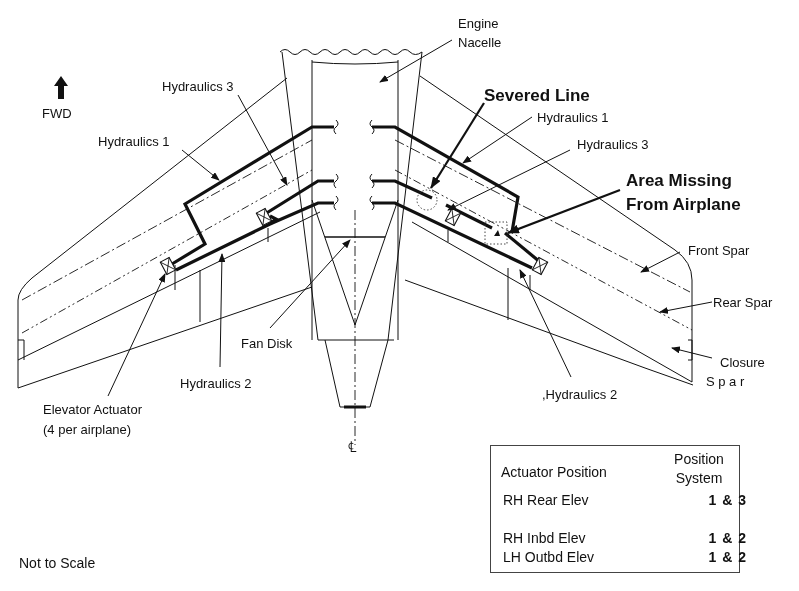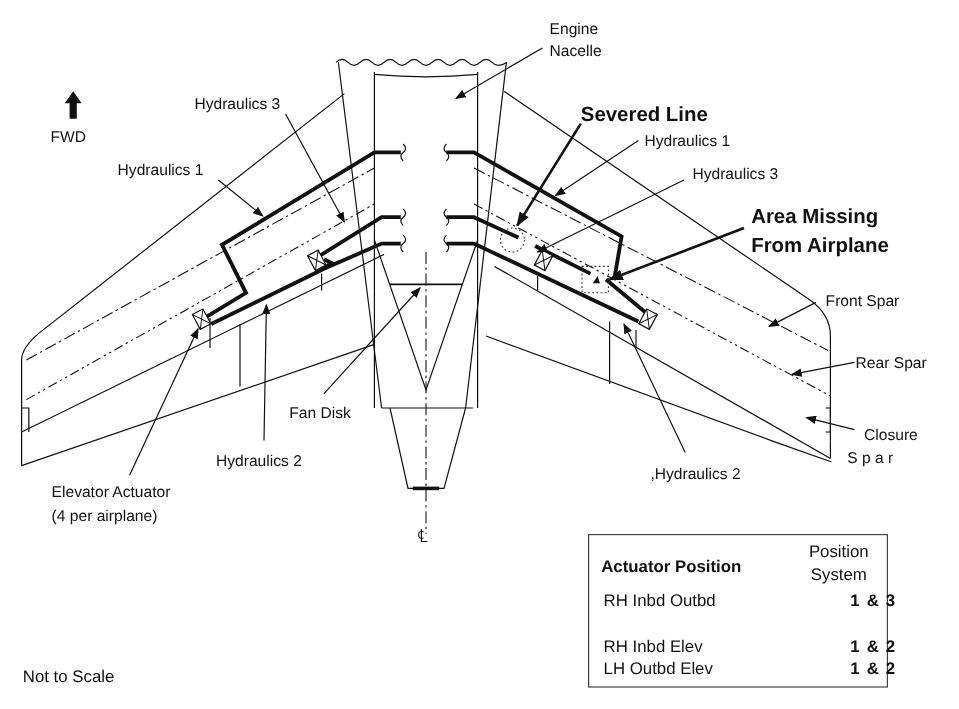--- a/index.html
+++ b/index.html
@@ -11,21 +11,21 @@
   .thin { stroke: #111; stroke-width: 1; fill: none; }
   .thick { stroke: #111; stroke-width: 3.2; fill: none; stroke-linejoin: miter; }
   .dashdot { stroke: #111; stroke-width: 0.9; fill: none; stroke-dasharray: 10 3 2 3; }
   .dashdot2 { stroke: #111; stroke-width: 0.9; fill: none; stroke-dasharray: 8 3 2 3 2 3; }
   .dotted { stroke: #333; stroke-width: 0.9; fill: none; stroke-dasharray: 1.5 2; }
   .arrow { stroke: #111; stroke-width: 1; fill: none; marker-end: url(#ah); }
   .arrow-bold { stroke: #111; stroke-width: 2.2; fill: none; marker-end: url(#ahb); }
 
   .table-box { position: absolute; left: 490px; top: 445px; width: 250px; height: 128px;
                border: 1.5px solid #444; box-sizing: border-box; }
-  .th-pos { position: absolute; left: 10px; top: 18px; font-size: 14px; font-weight: bold; }
+  .th-pos { position: absolute; left: 10px; top: 18px; font-size: 14px; }
   .th-sys { position: absolute; left: 168px; top: 4px; width: 80px; text-align: center; font-size: 14px; line-height: 19px; }
   .row { position: absolute; left: 12px; font-size: 14px; width: 230px; height: 19px; }
   .row .pos { position: absolute; left: 0; }
   .row .sys { position: absolute; left: 172px; width: 72px; text-align: right; font-weight: bold; letter-spacing: 1px; }
   .note { position: absolute; left: 19px; top: 555px; font-size: 14px; text-align: center; }
 </style>
 </head>
 <body>
 
 <svg id="diagram" width="799" height="591" viewBox="0 0 799 591">
@@ -163,21 +163,21 @@
   <text class="lbl" x="348" y="452" style="font-size:15px">℄</text>
 </svg>
 
 <div class="table-box">
   <div class="th-pos">Actuator  Position</div>
   <div class="th-sys">
     <div>Position</div>
     <div>System</div>
   </div>
   <div class="row" style="top:46px">
-    <span class="pos">RH Inbd Outbd</span>
+    <span class="pos">RH Rear Elev</span>
     <span class="sys">1 &amp; 3</span>
   </div>
   <div class="row" style="top:84px">
     <span class="pos">RH Inbd Elev</span>
     <span class="sys">1 &amp; 2</span>
   </div>
   <div class="row" style="top:103px">
     <span class="pos">LH Outbd Elev</span>
     <span class="sys">1 &amp; 2</span>
   </div>

